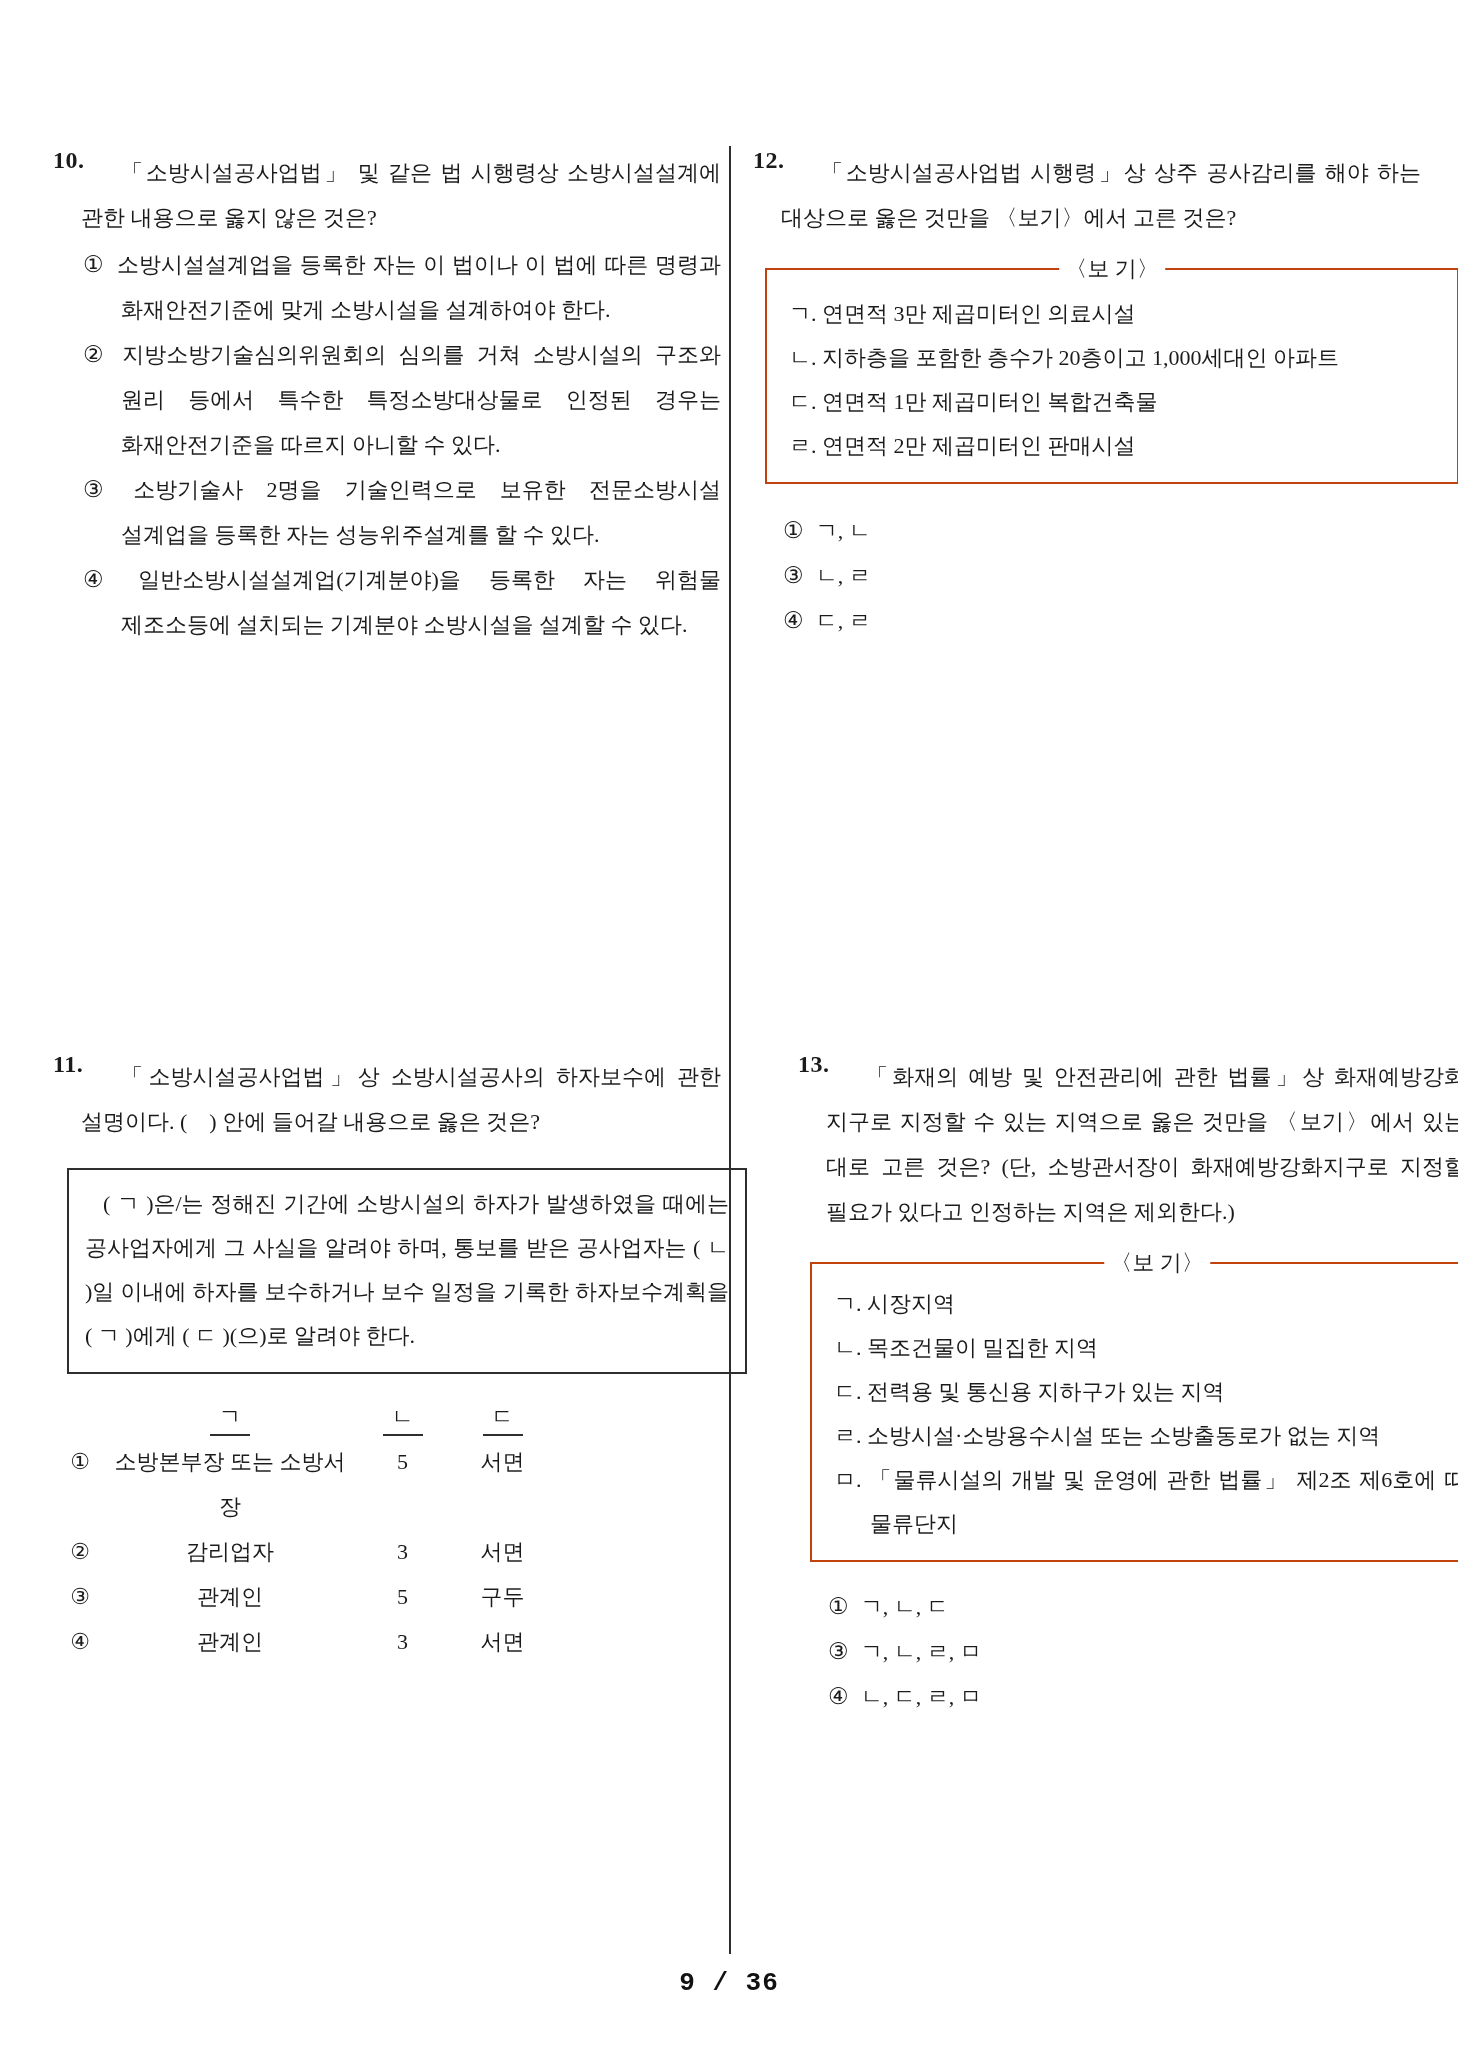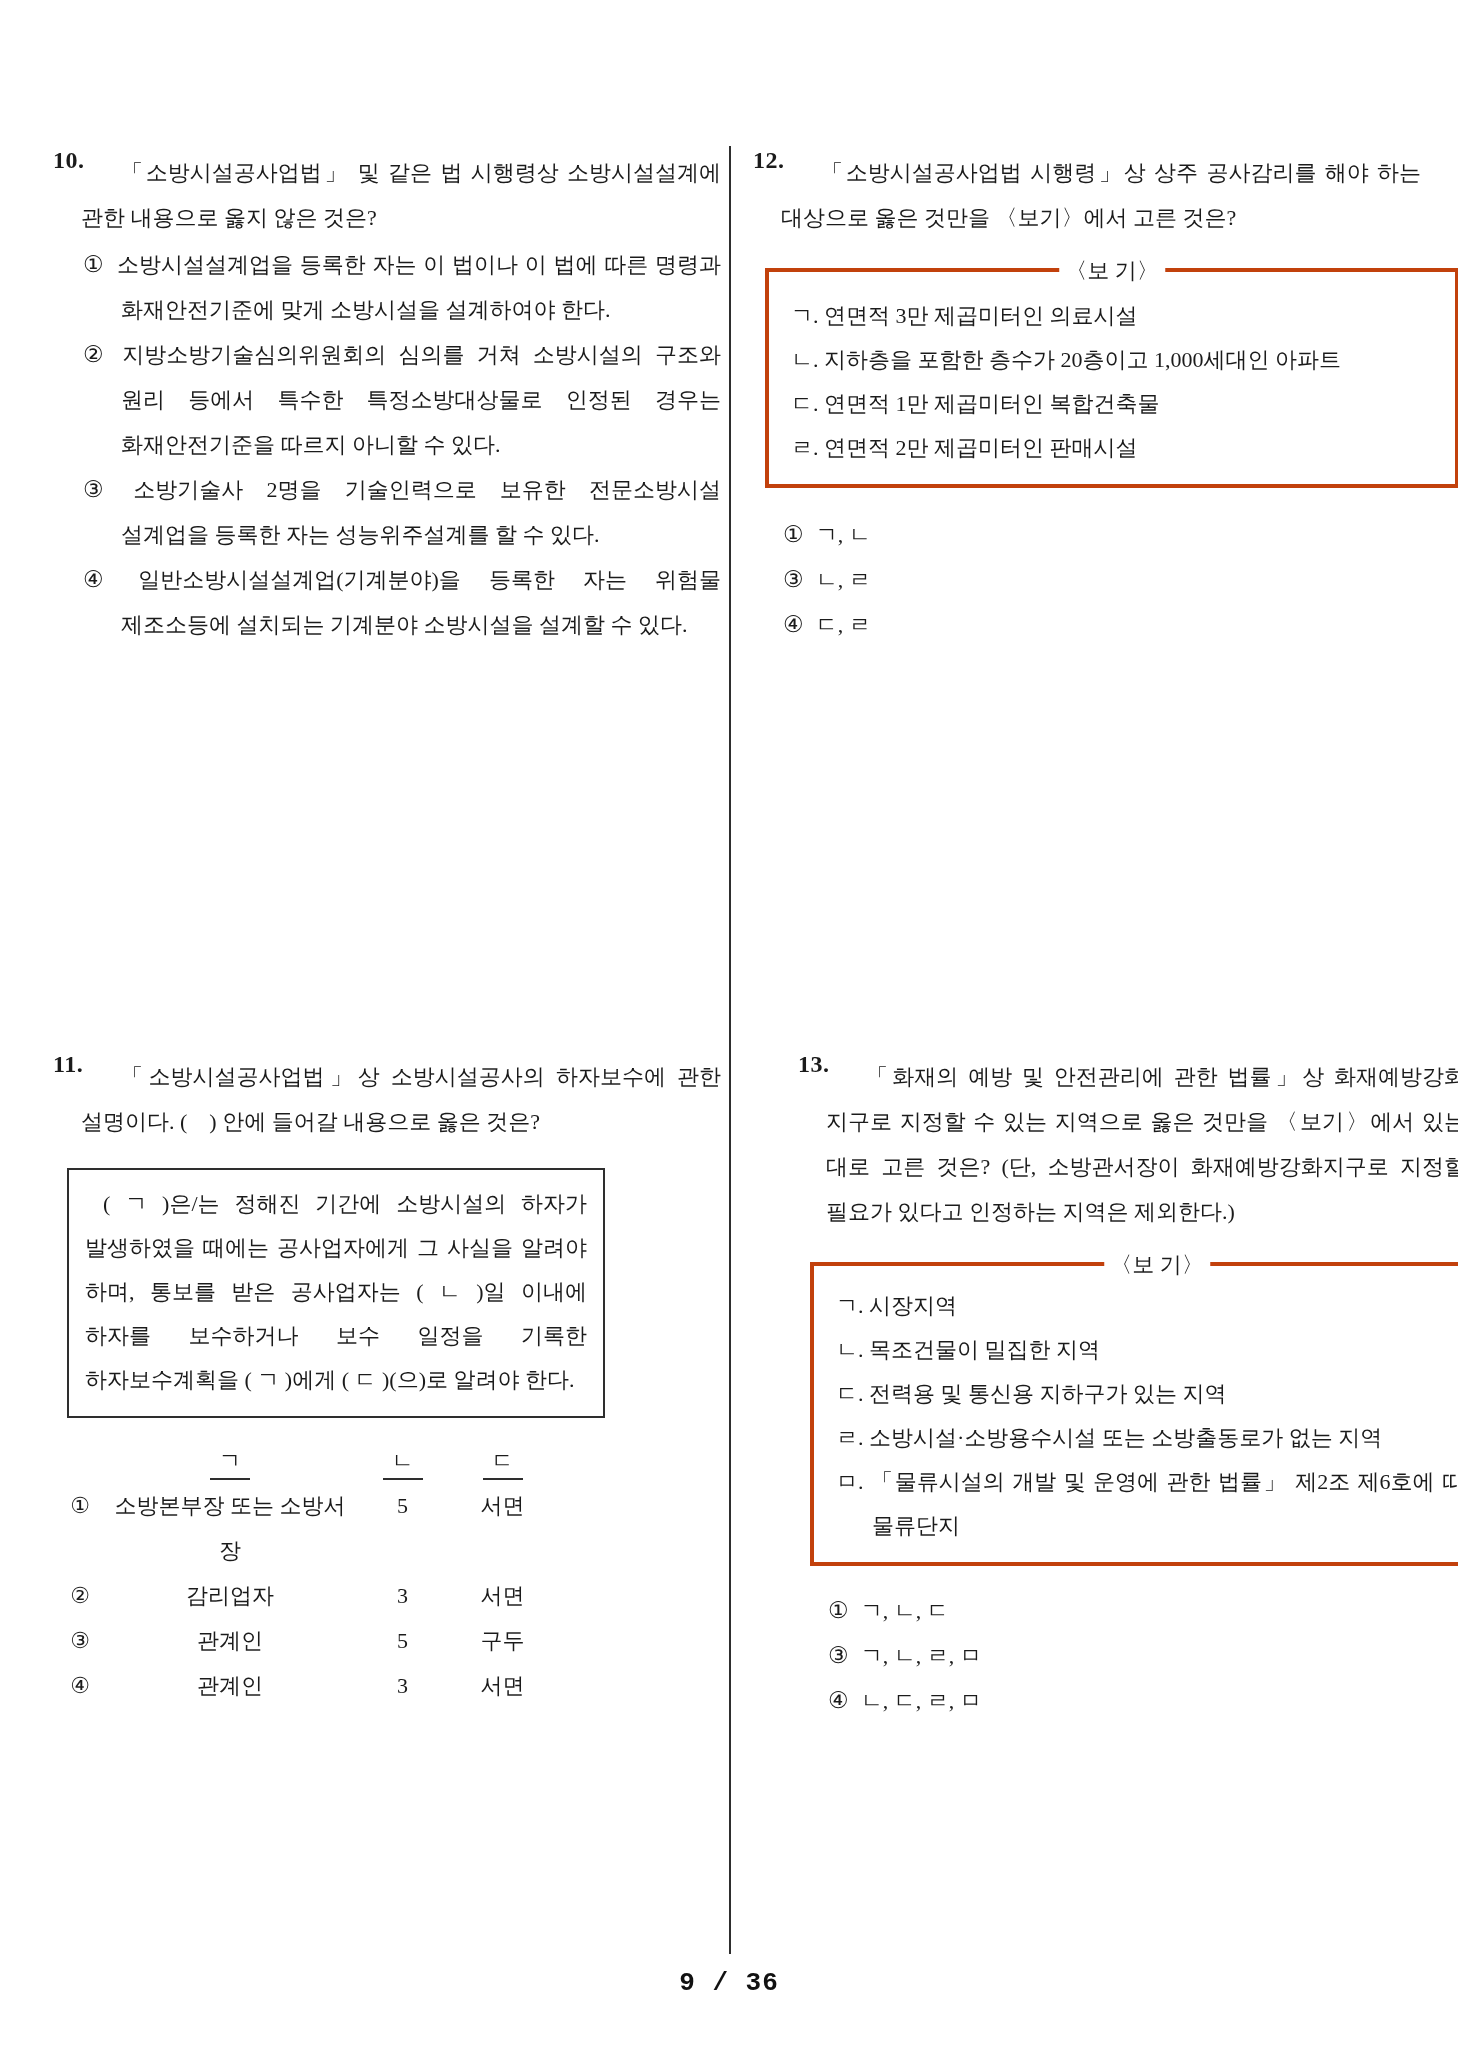--- a/index.html
+++ b/index.html
@@ -67,21 +67,21 @@
     word-break: keep-all;
   }
   .choice .marker {
     margin-right: 12px;
     font-size: 23px;
   }
   
   .bogi {
     position: relative;
     box-sizing: border-box;
-    border: 4px solid #c2410c;
+    border: 2px solid #c2410c;
     margin: 28px 0 0 10px;
     width: 694px;
     padding: 22px 14px 14px 22px;
   }
   .bogi-label {
     position: absolute;
     top: -16px;
     left: 50%;
     transform: translateX(-50%);
     background: #ffffff;
@@ -96,21 +96,21 @@
     padding-left: 36px;
     text-indent: -36px;
     word-break: keep-all;
     text-align: justify;
   }
   
   .plainbox {
     box-sizing: border-box;
     border: 2px solid #2e2e2e;
     margin: 24px 0 0 12px;
-    width: 538px;
+    width: 680px;
     padding: 12px 16px 14px 16px;
   }
   .plainbox p {
     margin: 0;
     font-size: 22px;
     line-height: 44px;
     text-indent: 18px;
     text-align: justify;
     word-break: keep-all;
   }

